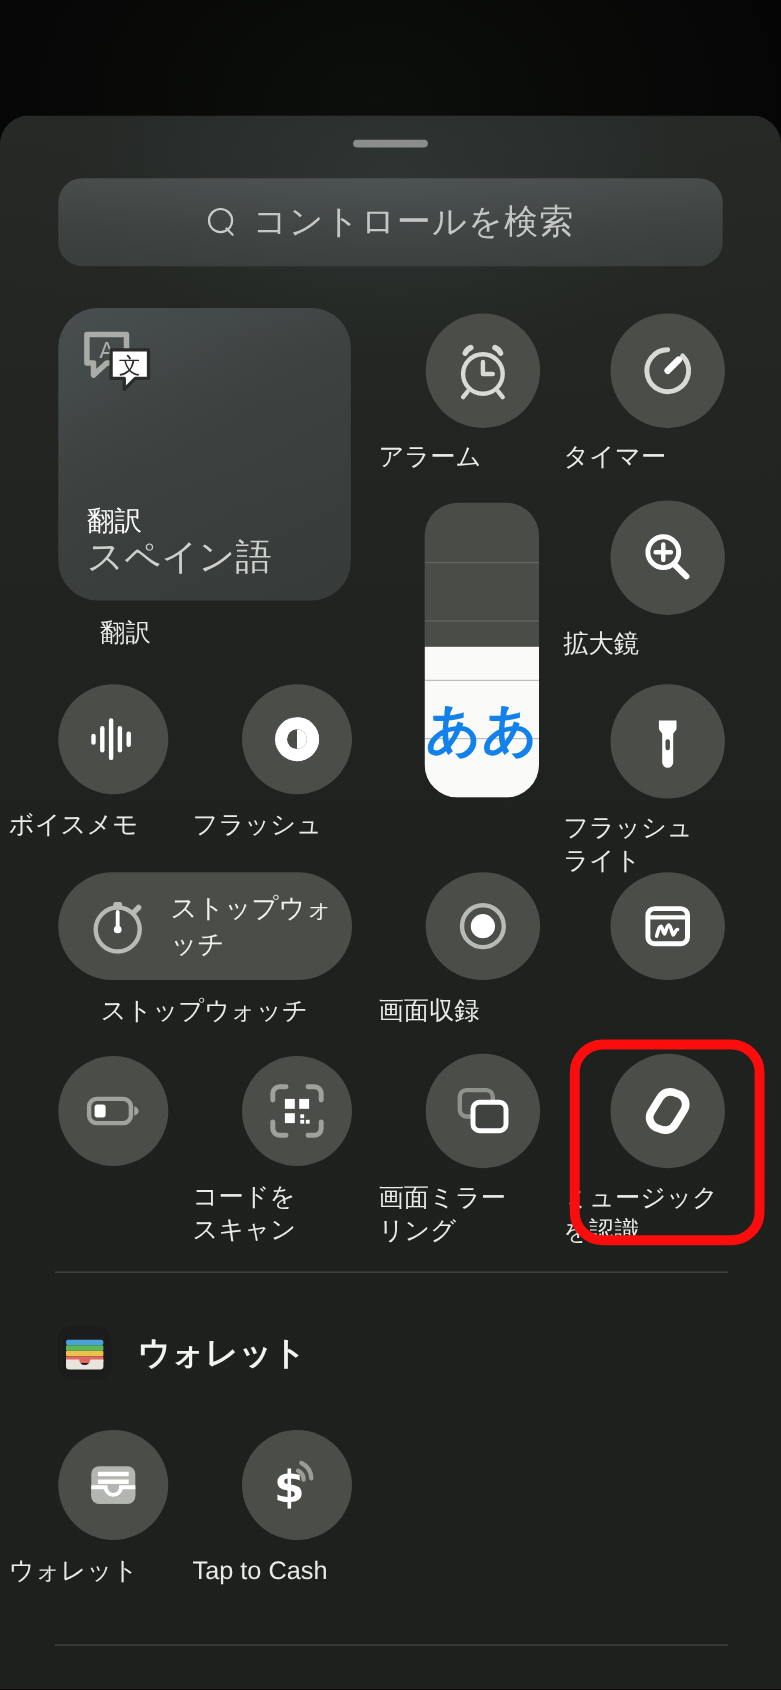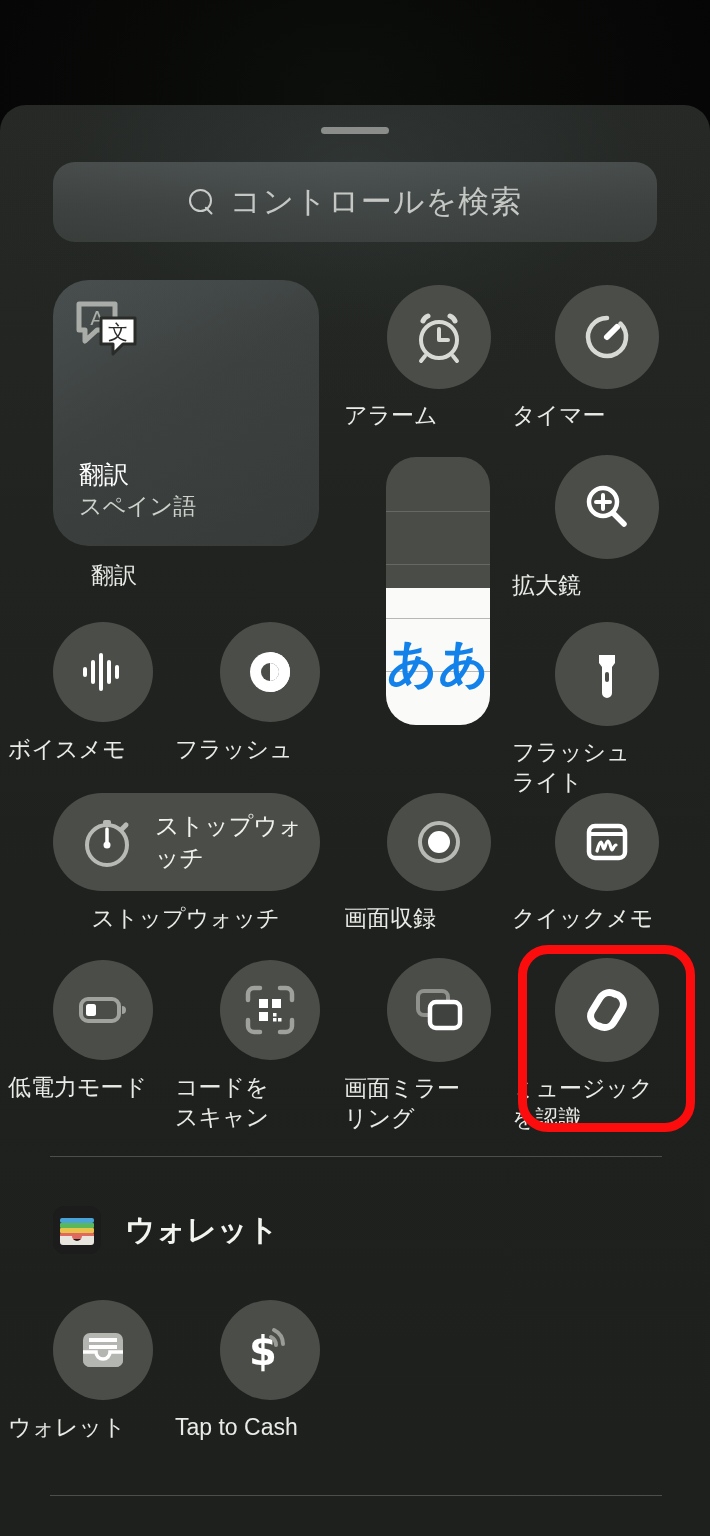--- a/index.html
+++ b/index.html
@@ -75,21 +75,21 @@
   }
 
   
   .glyph { display: block; }
 
   
   #tile-translate .tw-label {
     position: absolute; left: 26px; bottom: 24px;
   }
   #tile-translate .tw-title { color: #fff; font-size: 25px; line-height: 31px; }
-  #tile-translate .tw-sub { color: #cdd0cb; font-size: 23px; line-height: 32px; }
+  #tile-translate .tw-sub { color: #cdd0cb; font-size: 33px; line-height: 32px; }
 
   
   #tile-textsize .slider {
     position: absolute; left: 0; top: 0; width: 104px; height: 268px;
     border-radius: 30px; overflow: hidden; background: #4a4c48;
   }
   #tile-textsize .fill {
     position: absolute; left: 0; bottom: 0; width: 100%;
     background: #fafaf8;
   }
@@ -263,32 +263,30 @@
       </div>
 
       <div class="tile" id="tile-quicknote" style="left:555px; top:688px; width:104px; height:98px;">
         <div class="circle" style="width:104px; height:98px;">
           <svg width="54" height="54" viewBox="0 0 54 54">
             <rect x="9" y="11" width="36" height="32" rx="6" fill="none" stroke="#ffffff" stroke-width="4.5"></rect>
             <path d="M9 19h36" stroke="#ffffff" stroke-width="4"></path>
             <path d="M17 36c2-8 3-9 4-9s2 7 3 7 2-8 4-8 3 9 4 9 2-5 4-5" fill="none" stroke="#ffffff" stroke-width="3.2" stroke-linecap="round" stroke-linejoin="round"></path>
           </svg>
         </div>
-        <div class="caption" style="top:110px;">クイックメモ</div>
       </div>
 
       <div class="tile" id="tile-lowpower" style="left:53px; top:855px; width:100px; height:100px;">
         <div class="circle" style="width:100px; height:100px;">
           <svg width="56" height="44" viewBox="0 0 56 44">
             <rect x="6" y="11" width="38" height="22" rx="7" fill="none" stroke="#a0a29e" stroke-width="4"></rect>
             <rect x="11" y="16" width="10" height="12" rx="2.5" fill="#ffffff"></rect>
             <path d="M47 18v8a4 4 0 0 0 0-8z" fill="#a0a29e"></path>
           </svg>
         </div>
-        <div class="caption" style="top:112px;">低電力モード</div>
       </div>
 
       <div class="tile" id="tile-scancode" style="left:220px; top:855px; width:100px; height:100px;">
         <div class="circle" style="width:100px; height:100px;">
           <svg width="56" height="56" viewBox="0 0 56 56">
             <g fill="none" stroke="#9fa19d" stroke-width="4.5" stroke-linecap="round">
               <path d="M6 18V12a6 6 0 0 1 6-6h6"></path>
               <path d="M50 18V12a6 6 0 0 0-6-6h-6"></path>
               <path d="M6 38v6a6 6 0 0 0 6 6h6"></path>
               <path d="M50 38v6a6 6 0 0 1-6 6h-6"></path>

